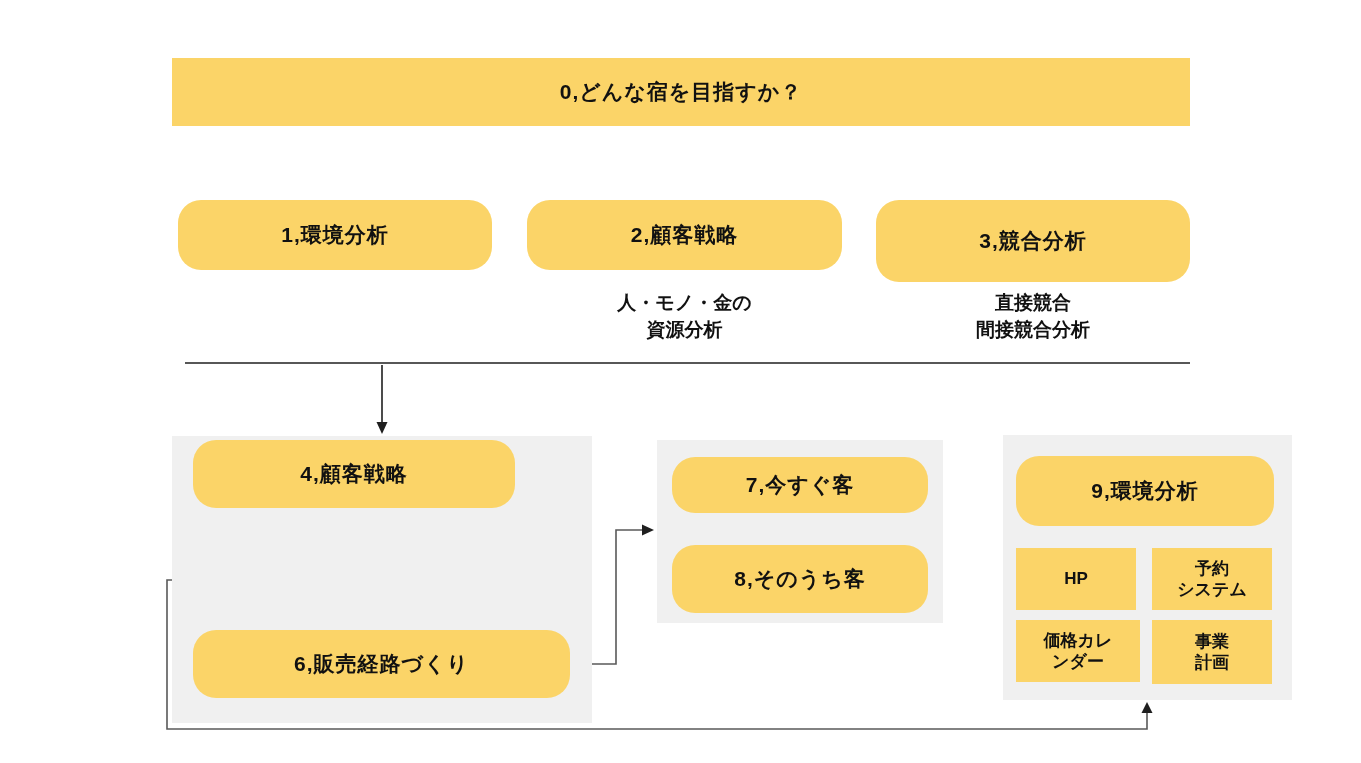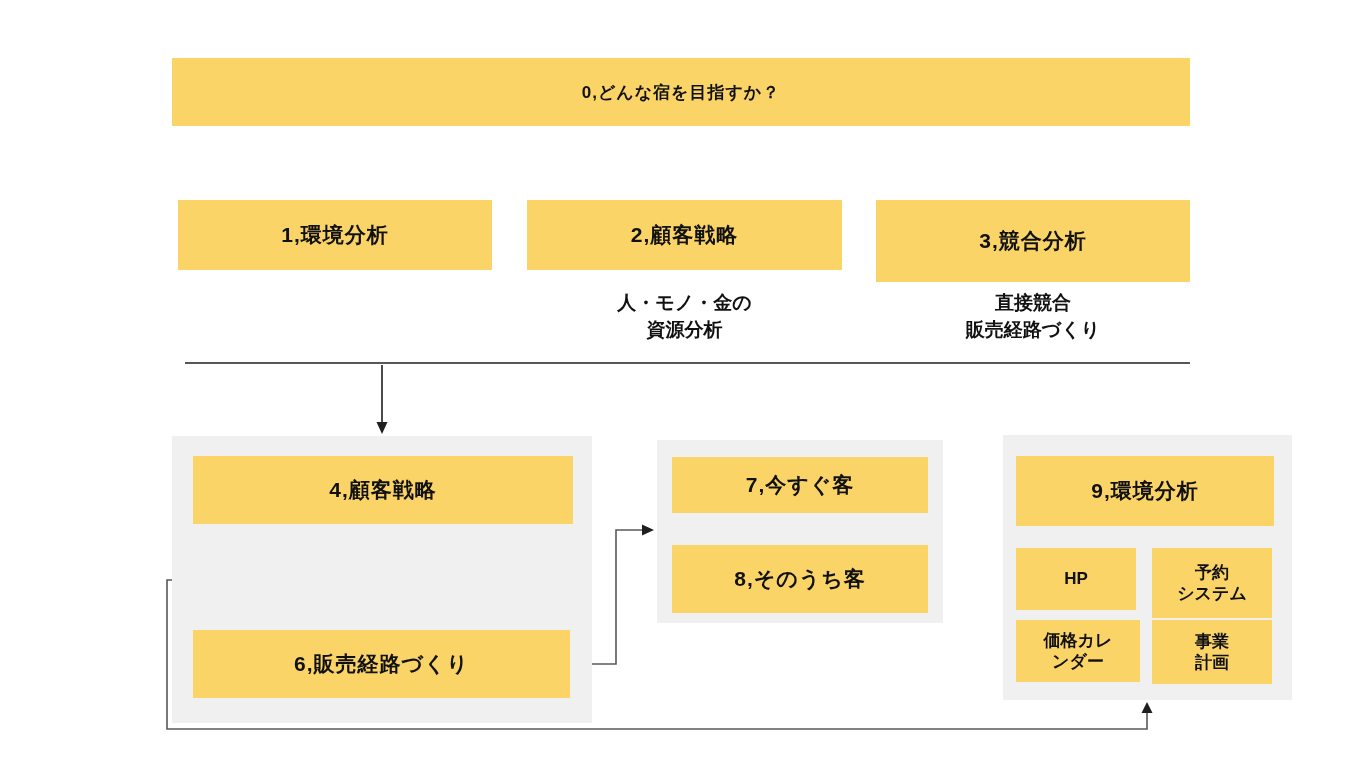--- a/index.html
+++ b/index.html
@@ -38,22 +38,22 @@
     align-items: center;
     justify-content: center;
     text-align: center;
     font-weight: bold;
     color: var(--text);
   }
   .panel {
     position: absolute;
     background: var(--panel);
   }
-  .banner-text { font-size: 17px; letter-spacing: 1px; }
-  .box-label   { font-size: 21px; letter-spacing: 1px; }
+  .banner-text { font-size: 21px; letter-spacing: 1px; }
+  .box-label   { font-size: 21px; letter-spacing: 1px; border-radius: 23px; }
   .sub-label   { font-size: 17px; line-height: 1.25; white-space: pre-line; }
   .note {
     position: absolute;
     font-weight: bold;
     font-size: 19px;
     line-height: 1.4;
     text-align: center;
     white-space: pre-line;
     color: var(--text);
   }
@@ -85,33 +85,33 @@
 
   <div class="ybox banner-text" style="left:172px; top:58px; width:1018px; height:68px;">0,どんな宿を目指すか？</div>
 
   <div class="ybox box-label" style="left:178px; top:200px; width:314px; height:70px;">1,環境分析</div>
   <div class="ybox box-label" style="left:527px; top:200px; width:315px; height:70px;">2,顧客戦略</div>
   <div class="ybox box-label" style="left:876px; top:200px; width:314px; height:82px;">3,競合分析</div>
 
   <div class="note" style="left:527px; top:290px; width:315px;">人・モノ・金の
 資源分析</div>
   <div class="note" style="left:876px; top:290px; width:314px;">直接競合
-販売経路づくり</div>
+間接競合分析</div>
 
   <div class="panel" style="left:172px; top:436px; width:420px; height:287px;"></div>
-  <div class="ybox box-label" style="left:193px; top:456px; width:380px; height:68px;">4,顧客戦略</div>
+  <div class="ybox box-label" style="left:193px; top:440px; width:322px; height:68px;">4,顧客戦略</div>
   <div class="ybox box-label" style="left:193px; top:630px; width:377px; height:68px;">6,販売経路づくり</div>
 
   <div class="panel" style="left:657px; top:440px; width:286px; height:183px;"></div>
   <div class="ybox box-label" style="left:672px; top:457px; width:256px; height:56px;">7,今すぐ客</div>
   <div class="ybox box-label" style="left:672px; top:545px; width:256px; height:68px;">8,そのうち客</div>
 
   <div class="panel" style="left:1003px; top:435px; width:289px; height:265px;"></div>
   <div class="ybox box-label" style="left:1016px; top:456px; width:258px; height:70px;">9,環境分析</div>
   <div class="ybox sub-label" style="left:1016px; top:548px; width:120px; height:62px;">HP</div>
-  <div class="ybox sub-label" style="left:1152px; top:548px; width:120px; height:70px;">予約
+  <div class="ybox sub-label" style="left:1152px; top:548px; width:120px; height:62px;">予約
 システム</div>
   <div class="ybox sub-label" style="left:1016px; top:620px; width:124px; height:62px;">価格カレ
 ンダー</div>
   <div class="ybox sub-label" style="left:1152px; top:620px; width:120px; height:64px;">事業
 計画</div>
 
 </div>
 
 </body></html>

